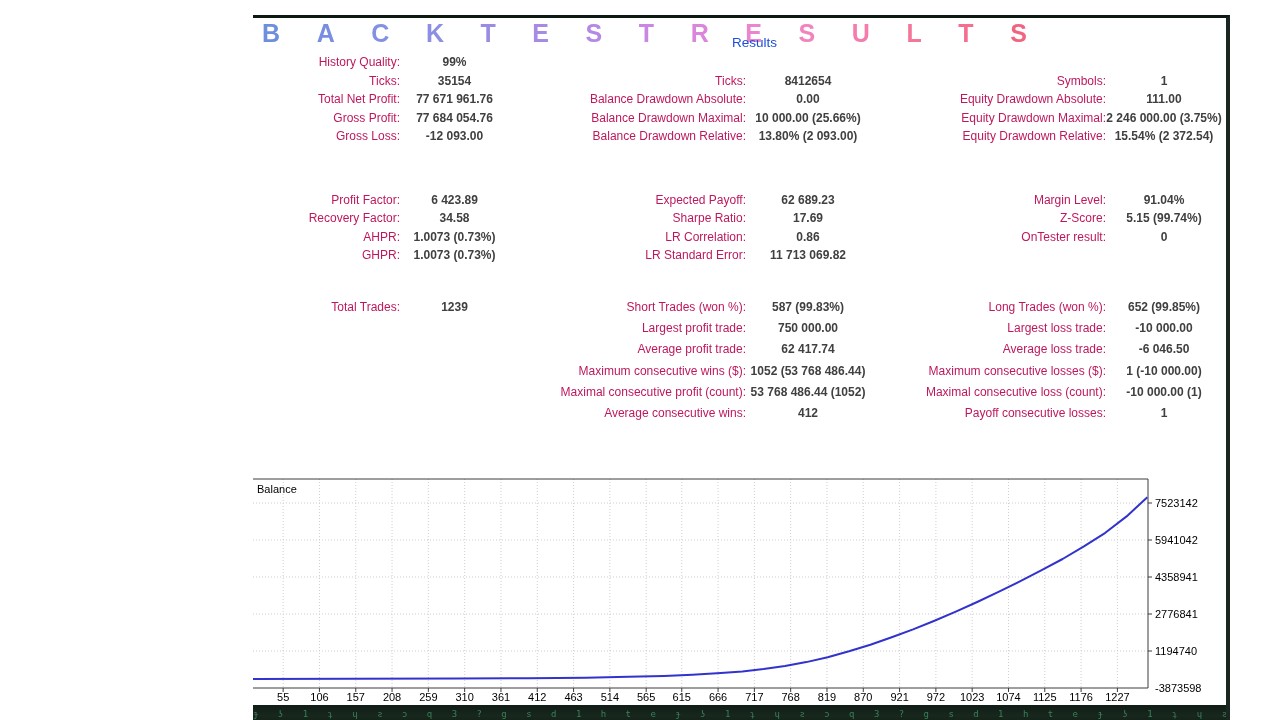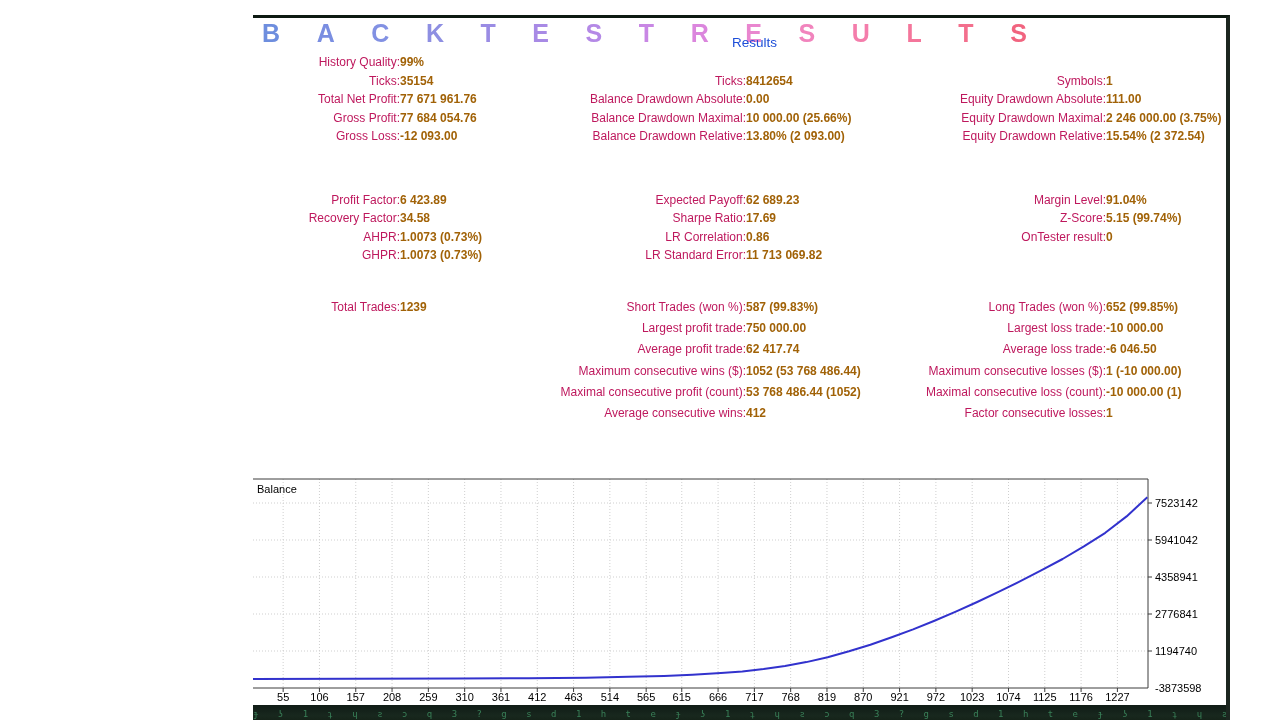--- a/index.html
+++ b/index.html
@@ -11,21 +11,21 @@
              font-size:25px;font-weight:bold;line-height:28px;}
   .title-letter{display:inline-block;}
   .results-heading{position:absolute;top:17px;left:17px;width:969px;text-align:center;
                    font-size:13.5px;font-weight:normal;color:#1d4ed8;}
   .stats{position:absolute;top:35px;left:0;width:969px;}
   .stat-row{display:grid;grid-template-columns:147px 109px 237px 124px 236px 116px;
             height:18.5px;align-items:center;font-size:12px;}
   .stat-row.tall{height:21.2px;}
   .stat-gap{width:100%;}
   .stat-label{text-align:right;color:#be185d;white-space:nowrap;}
-  .stat-value{text-align:left;color:#a16207;font-weight:bold;white-space:nowrap;}
+  .stat-value{text-align:center;color:#404040;font-weight:bold;white-space:nowrap;}
   .chart-wrap{position:absolute;top:456px;left:0;width:969px;height:232px;}
   .chart-wrap svg{display:block;}
   .matrix-strip{position:absolute;top:687px;left:0;width:973px;height:18px;
                 background:linear-gradient(#04100a,#0c1d12 60%,#071409);
                 color:#2f7a50;font-family:"DejaVu Sans Mono",monospace;font-size:9px;
                 letter-spacing:7px;line-height:18px;overflow:hidden;opacity:0.95;
                 white-space:nowrap;}
 </style>
 </head>
 <body>
@@ -166,21 +166,21 @@
           <div class="stat-label">Maximal consecutive profit (count):</div>
           <div class="stat-value">53 768 486.44 (1052)</div>
           <div class="stat-label">Maximal consecutive loss (count):</div>
           <div class="stat-value">-10 000.00 (1)</div>
         </div>
         <div class="stat-row tall">
           <div class="stat-label"></div>
           <div class="stat-value"></div>
           <div class="stat-label">Average consecutive wins:</div>
           <div class="stat-value">412</div>
-          <div class="stat-label">Factor consecutive losses:</div>
+          <div class="stat-label">Payoff consecutive losses:</div>
           <div class="stat-value">1</div>
         </div>
       </div>
 
     <div class="chart-wrap">
       <svg id="chart-svg" width="969" height="232" viewBox="0 0 969 232">
           <line x1="-9" y1="5" x2="-9" y2="214" stroke="#cfcfcf" stroke-width="1" stroke-dasharray="1,2"></line>
           <line x1="-9" y1="214" x2="-9" y2="218" stroke="#3c3c3c" stroke-width="1"></line>
           <text x="-9" y="227" text-anchor="middle" font-size="11" fill="#000">0</text>
           <line x1="30.1496062992126" y1="5" x2="30.1496062992126" y2="214" stroke="#cfcfcf" stroke-width="1" stroke-dasharray="1,2"></line>

